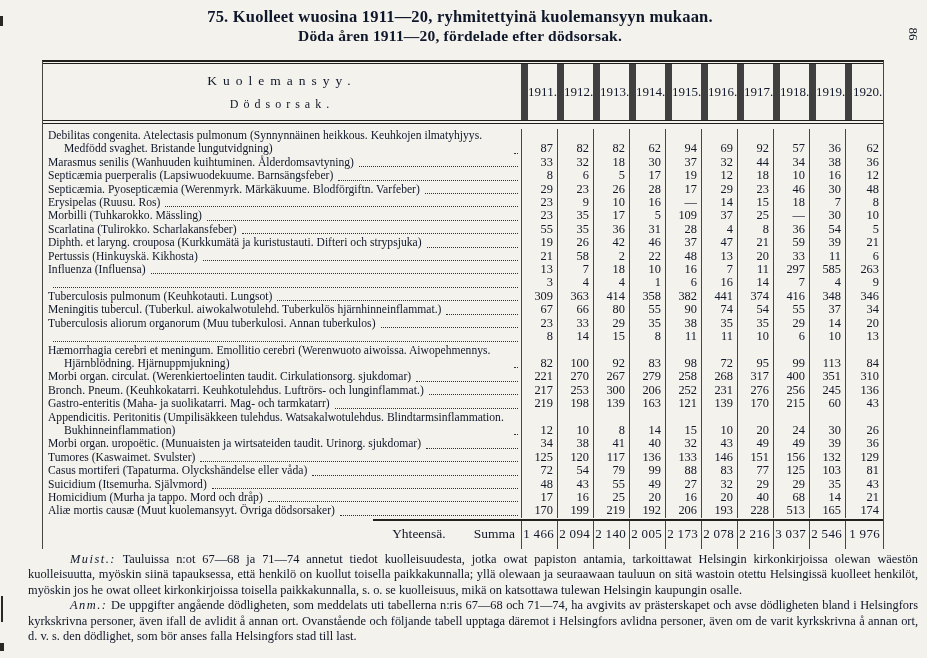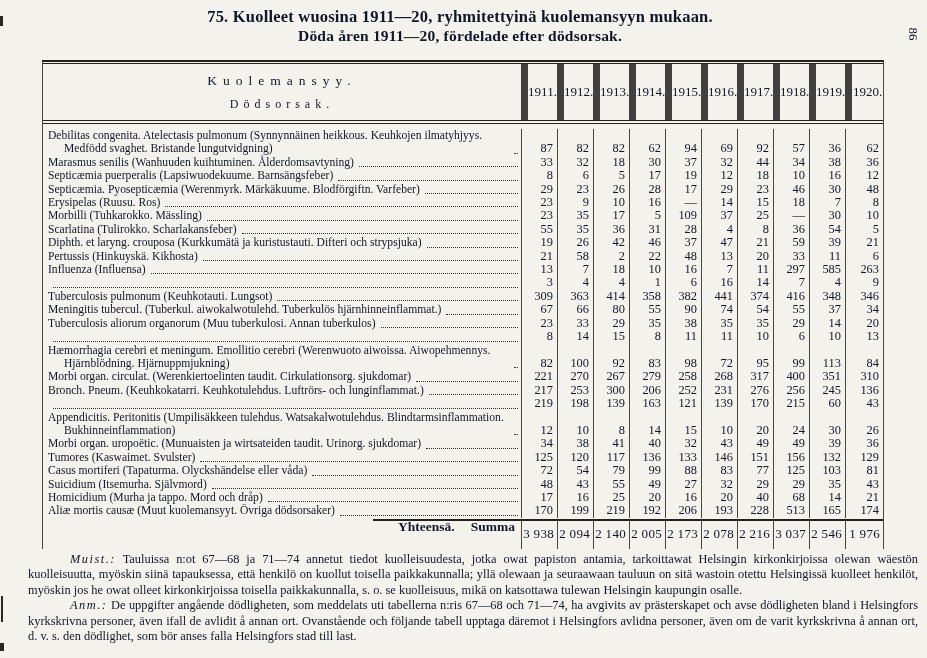--- a/index.html
+++ b/index.html
@@ -47,22 +47,22 @@
   .leader { flex:1 1 4px; min-width:4px; border-bottom:1.4px dotted #33302b; margin:0 3px 2px 5px; }
   .num {
     align-self:stretch; display:flex; align-items:flex-end; justify-content:flex-end;
     border-left:1px solid #4a463f; padding:0 4px 0 0;
     font-size:12.4px; line-height:13.4px;
   }
   
   .total-row { position:relative; height:30px; margin-top:1px; }
   .total-rule { position:absolute; left:330px; right:0; top:0; height:2px; background:#23211d; }
   .total-label {
-    display:flex; align-items:flex-start; justify-content:flex-end; gap:16px;
-    padding-right:6px; font-size:13.5px;font-weight:bold;
+    display:flex; align-items:center; justify-content:flex-end; gap:28px;
+    padding-right:6px; font-size:13.5px;
   }
   .total-num {
     align-self:stretch; display:flex; align-items:center; justify-content:flex-end;
     border-left:1px solid #4a463f; padding-right:3px; font-size:13px; letter-spacing:.3px;
   }
   
   .footnotes { position:absolute; left:28px; top:552px; width:890px; font-size:12.4px; line-height:15.4px; text-align:justify; }
   .fn { text-indent:42px; }
   .fn .fn-label { font-style:italic; letter-spacing:1.5px; }
   
@@ -387,20 +387,21 @@
           <div class="num">206</div>
           <div class="num">252</div>
           <div class="num">231</div>
           <div class="num">276</div>
           <div class="num">256</div>
           <div class="num">245</div>
           <div class="num">136</div>
         </div>
         <div class="row grid">
           <div class="lblcell">
+            <div class="lbltext">Gastro-enteritis (Maha- ja suolikatarri.  Mag- och tarmkatarr)</div>
             <div class="leader"></div>
           </div>
           <div class="num">219</div>
           <div class="num">198</div>
           <div class="num">139</div>
           <div class="num">163</div>
           <div class="num">121</div>
           <div class="num">139</div>
           <div class="num">170</div>
           <div class="num">215</div>
@@ -521,21 +522,21 @@
         </div>
       </div>
 
     <div class="total-row grid" id="totalRow">
       <div class="total-rule"></div>
       <div class="total-label">
         <span>Yhteensä.</span>
         <span>Summa</span>
       </div>
 
-    <div class="total-num">3 938</div>
+    <div class="total-num">1 466</div>
         <div class="total-num">2 094</div>
         <div class="total-num">2 140</div>
         <div class="total-num">2 005</div>
         <div class="total-num">2 173</div>
         <div class="total-num">2 078</div>
         <div class="total-num">2 216</div>
         <div class="total-num">3 037</div>
         <div class="total-num">2 546</div>
         <div class="total-num">1 976</div>
       </div>

